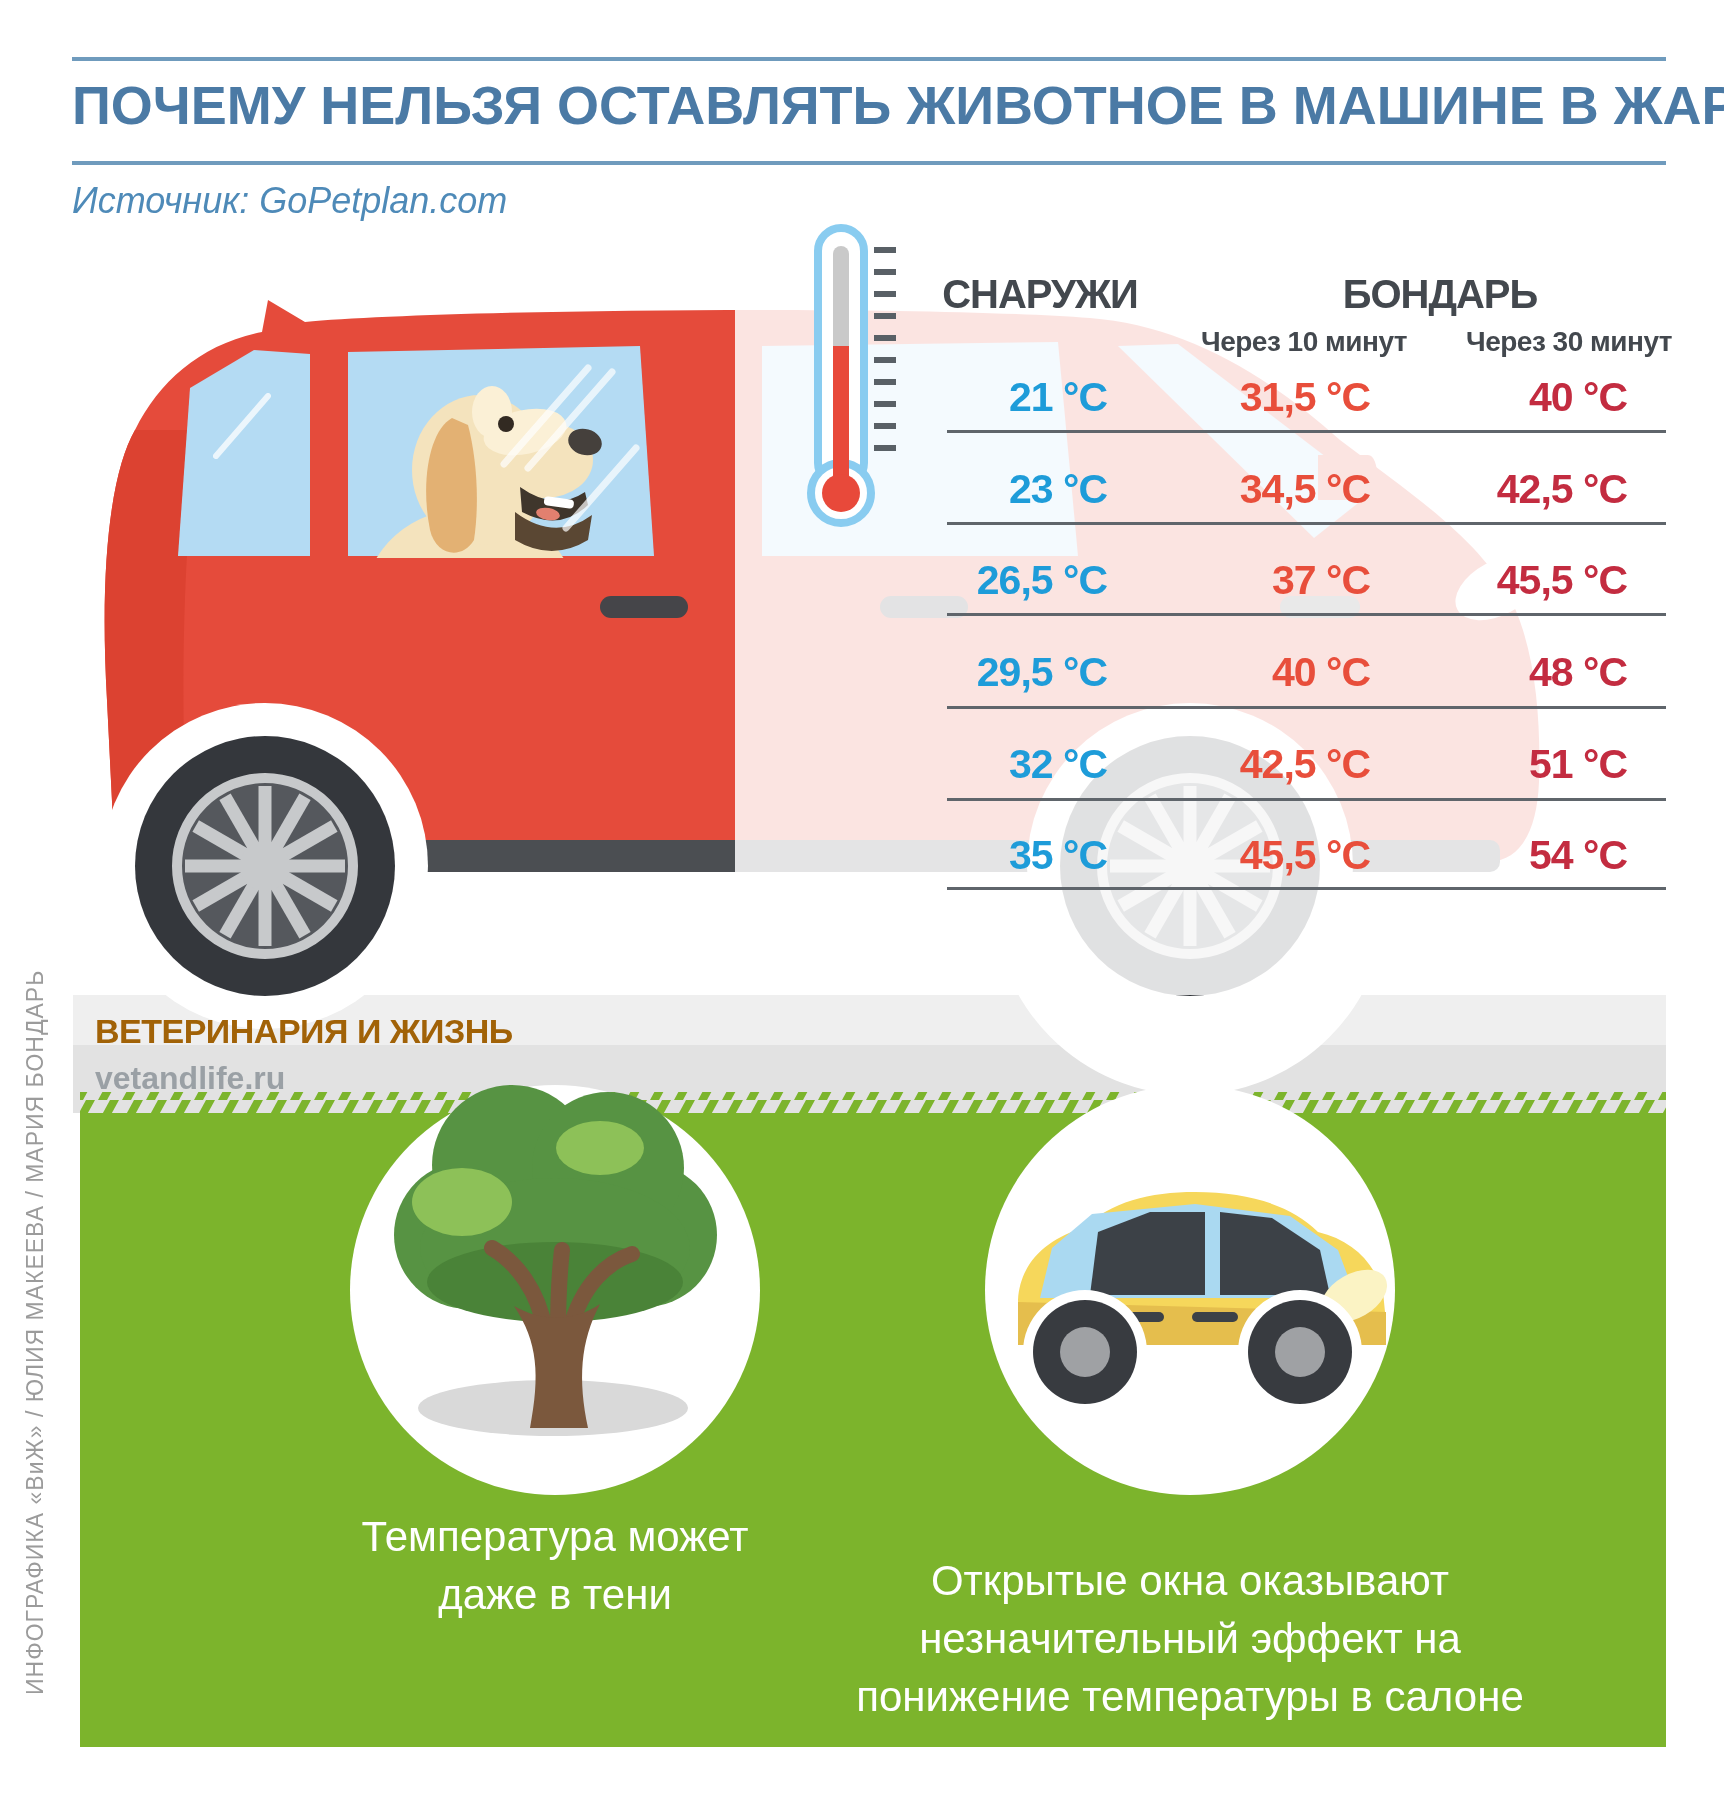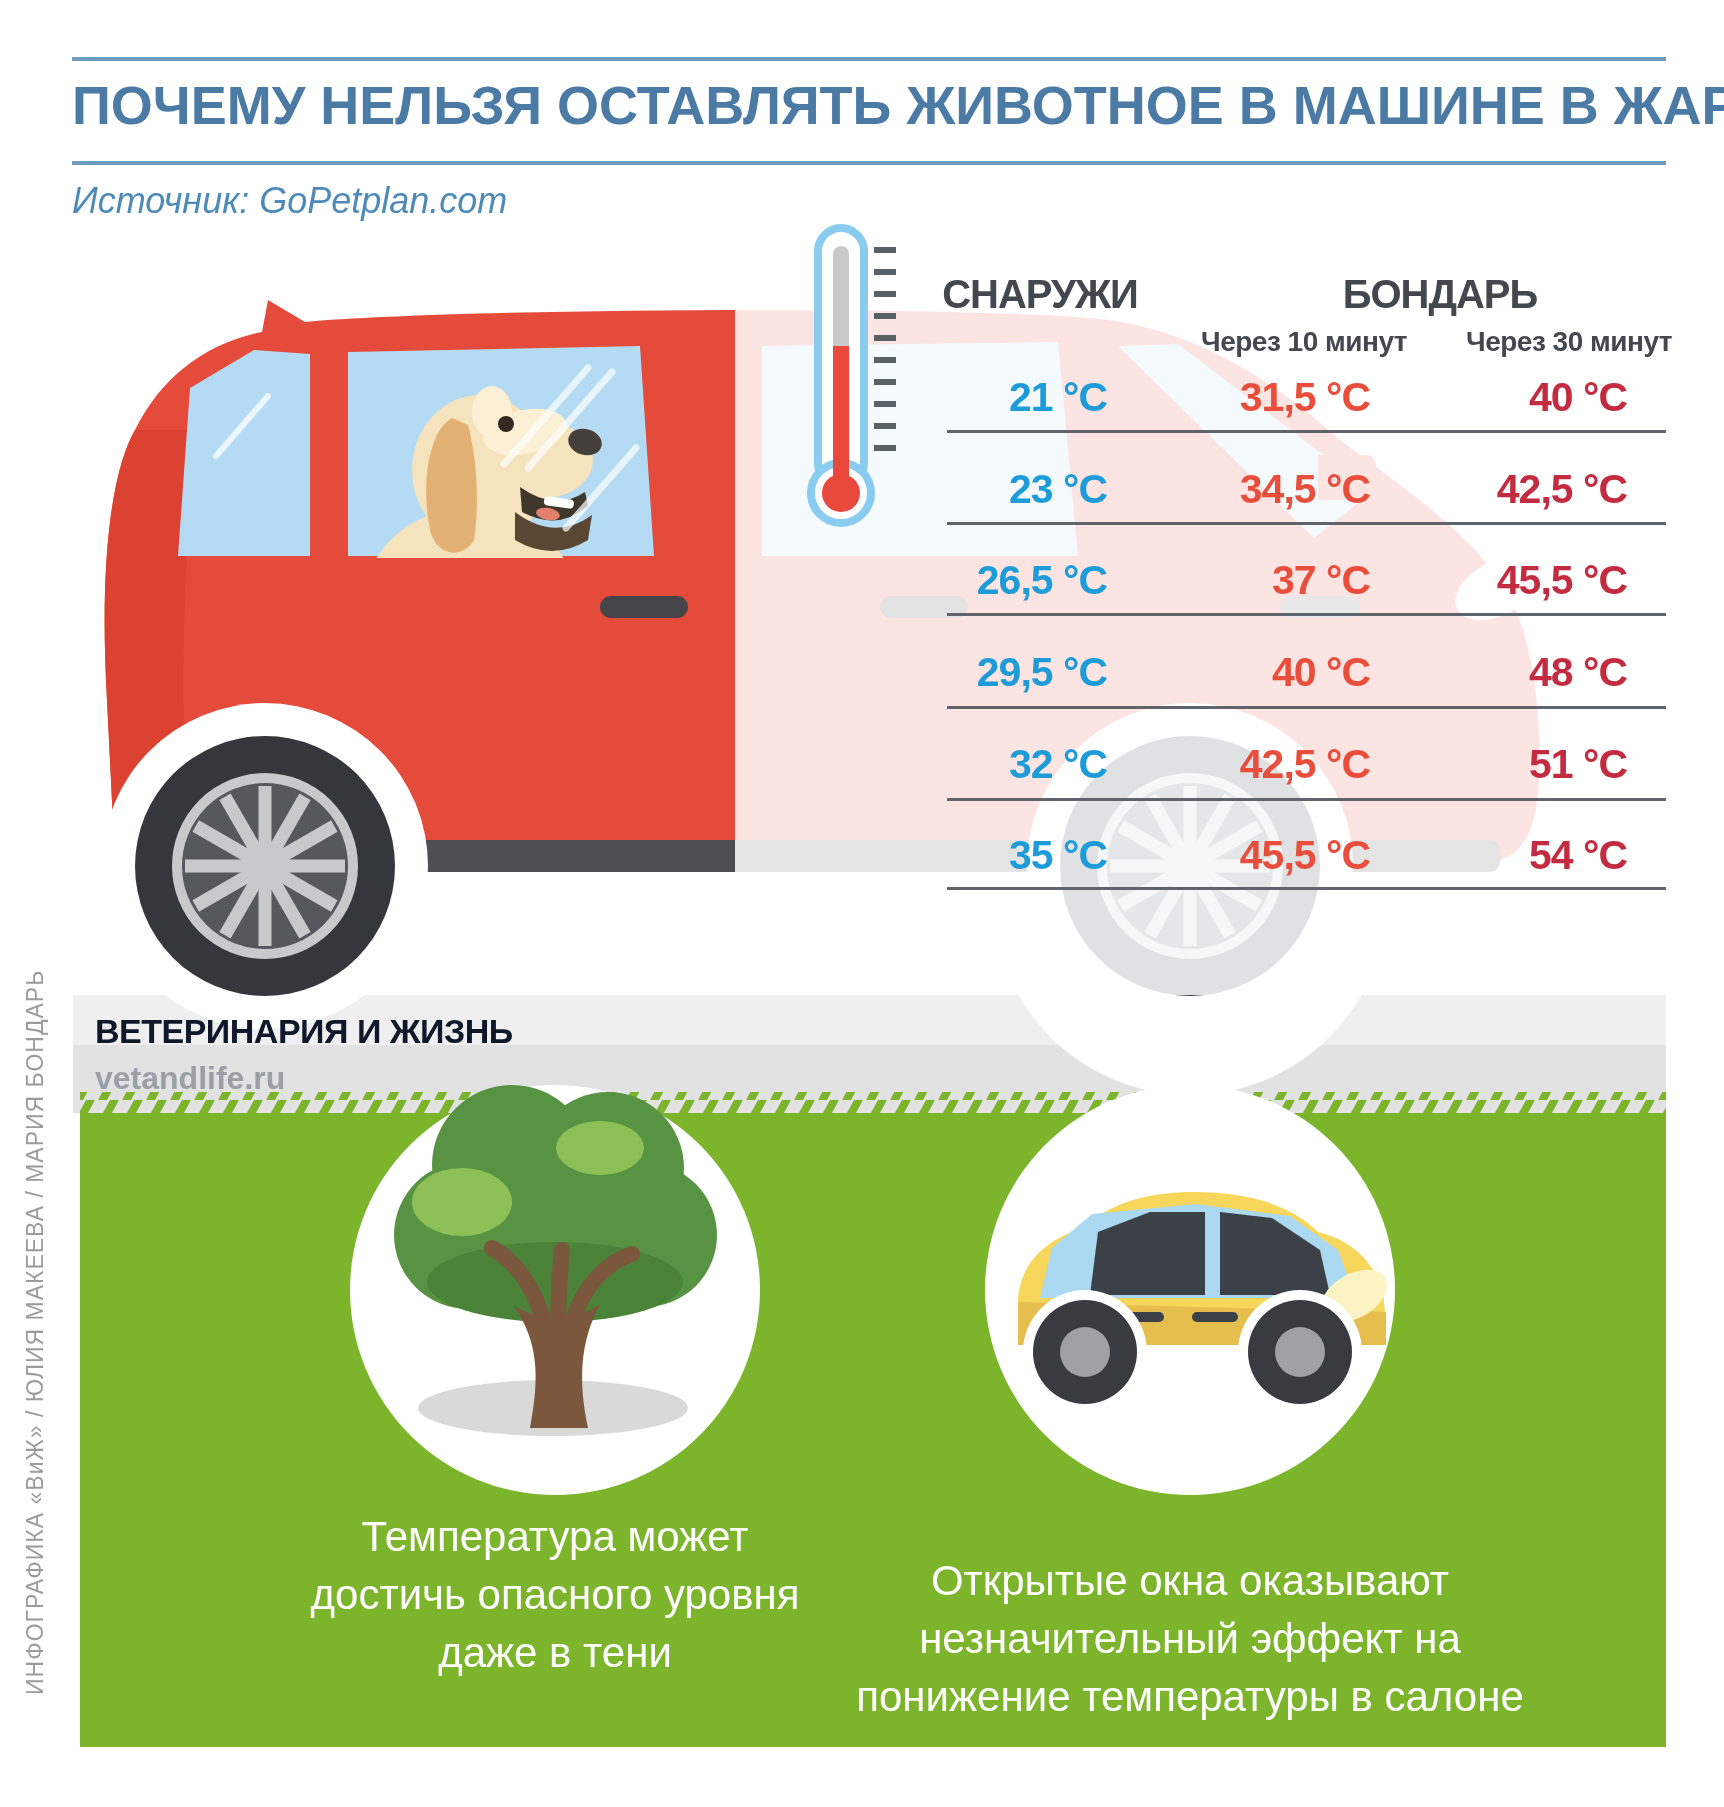--- a/index.html
+++ b/index.html
@@ -12,21 +12,21 @@
       font-size:54px;font-weight:700;letter-spacing:0px;color:#4b7aa5;line-height:58px;white-space:nowrap;}
   .source{left:72px;top:180px;font-size:36px;font-style:italic;color:#4e8ab8;}
   .tbl-head{font-size:40px;font-weight:700;color:#43484e;text-align:center;letter-spacing:-1px;white-space:nowrap;}
   .tbl-sub{font-size:28px;font-weight:700;color:#43484e;text-align:center;letter-spacing:-0.5px;white-space:nowrap;}
   .trow{left:900px;width:766px;height:62px;}
   .trow span{position:absolute;top:12px;font-size:41px;font-weight:700;line-height:62px;white-space:nowrap;letter-spacing:-1px;}
   .t-out{right:559px;color:#1e9cd9;}
   .t-10{right:296px;color:#e84e3b;}
   .t-30{right:39px;color:#c32c40;}
   .divider{left:947px;width:719px;height:3px;background:#5f656b;}
-  .brand-name{left:95px;top:1012px;font-size:34px;font-weight:700;color:#0f172a;letter-spacing:-0.5px;}
+  .brand-name{left:95px;top:1012px;font-size:34px;font-weight:700;color:#a16207;letter-spacing:-0.5px;}
   .brand-site{left:95px;top:1060px;font-size:32px;font-weight:700;color:#9aa0a5;}
   .fact{top:1508px;text-align:center;color:#ffffff;font-size:42px;line-height:58px;font-weight:400;}
   .fact1{left:225px;width:660px;}
   .fact2{left:830px;width:720px;margin-top:44px;}
   .credit{left:22px;top:1205px;height:490px;writing-mode:vertical-rl;transform:rotate(180deg);
       font-size:23px;color:#9b9b9b;letter-spacing:1px;white-space:nowrap;}
 </style>
 </head>
 <body>
 
@@ -249,21 +249,20 @@
       <span class="t-30">54 °C</span>
     </div>
     <div class="abs divider" style="top:887px;"></div>
   </div>
 
   <div class="abs brand-name">ВЕТЕРИНАРИЯ И ЖИЗНЬ</div>
   <div class="abs brand-site">vetandlife.ru</div>
 
   <div class="abs fact fact1">
     <div>Температура может</div>
-    <div>достичь опасного уровня</div>
     <div>даже в тени</div>
   </div>
   <div class="abs fact fact2">
     <div>Открытые окна оказывают</div>
     <div>незначительный эффект на</div>
     <div>понижение температуры в салоне</div>
   </div>
 
   <div class="abs credit">ИНФОГРАФИКА «ВиЖ» / ЮЛИЯ МАКЕЕВА / МАРИЯ БОНДАРЬ</div>
 

